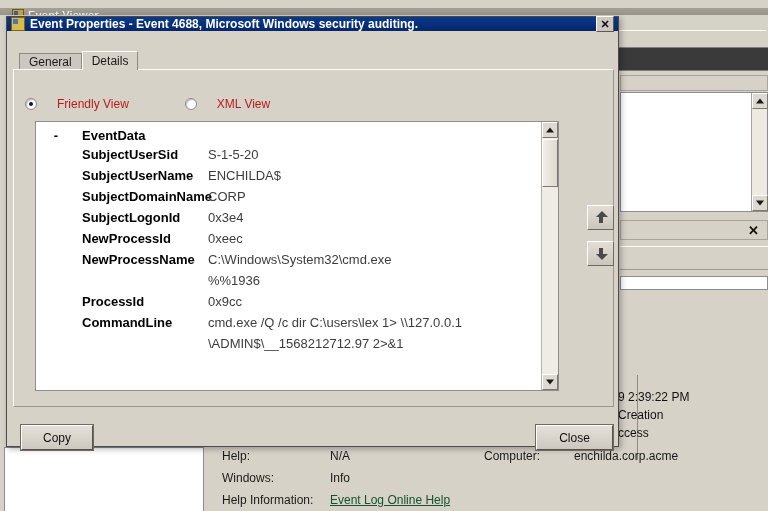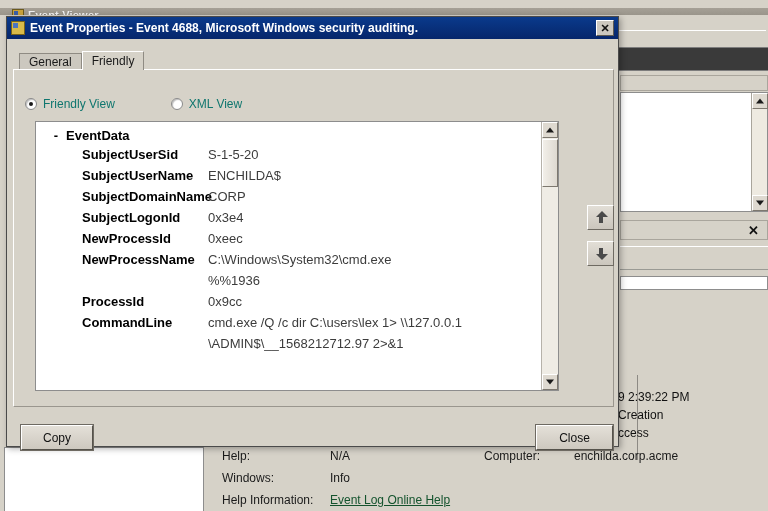--- a/index.html
+++ b/index.html
@@ -225,21 +225,21 @@
     left: 6px; top: 16px;
     width: 613px; height: 431px;
     background: #d6d2c8;
     border: 1px solid #4a4a4a;
     box-sizing: border-box;
     box-shadow: 2px 2px 6px rgba(0,0,0,0.3);
   }
   #dlg-titlebar {
     position: absolute;
     left: 0; top: 0;
-    width: 100%; height: 22px;
+    width: 100%; height: 14px;
     background: linear-gradient(180deg, #0a3a8c 0%, #06266b 100%);
     display: flex;
     align-items: center;
     padding: 0 2px 0 4px;
     box-sizing: border-box;
   }
   #dlg-icon {
     width: 12px; height: 12px;
     background: #d9bb4a;
     border: 1px solid #7a6418;
@@ -351,22 +351,23 @@
     content: "";
     position: absolute;
     left: 50%; top: 50%;
     transform: translate(-50%,-50%);
     width: 4px; height: 4px;
     border-radius: 50%;
     background: #1a1a1a;
   }
   .radio-label {
     font-size: 12px;
-    color: #0f766e;
+    color: #b91c1c;
     white-space: nowrap;
+    margin-left: 14px;
   }
 
   
   #details-box {
     position: absolute;
     left: 28px; top: 104px;
     width: 524px; height: 270px;
     background: #ffffff;
     border: 1px solid #8d8d8d;
     box-sizing: border-box;
@@ -393,20 +394,21 @@
     font-weight: bold;
     text-align: center;
     flex: none;
     margin-right: 4px;
     line-height: 1;
   }
   .node-root .node-name {
     font-weight: bold;
     color: #000;
     font-size: 13px;
+    margin-left: 16px;
   }
   .fvalcol {
     position: absolute;
     left: 172px;
     color: #3c3c3c;
     font-size: 13px;
     white-space: nowrap;
   }
   .frow {
     position: relative;
@@ -610,21 +612,21 @@
     <div id="dlg-close">
       <span>✕</span>
     </div>
   </div>
 
   <div id="tabs">
     <div class="tab">
       <span>General</span>
     </div>
     <div class="tab active">
-      <span>Friendly</span>
+      <span>Details</span>
     </div>
   </div>
 
   <div id="tab-panel"></div>
 
   <div id="radio-row">
     <div class="radio-item checked">
       <span class="radio-dot"></span>
       <span class="radio-label">Friendly View</span>
     </div>

